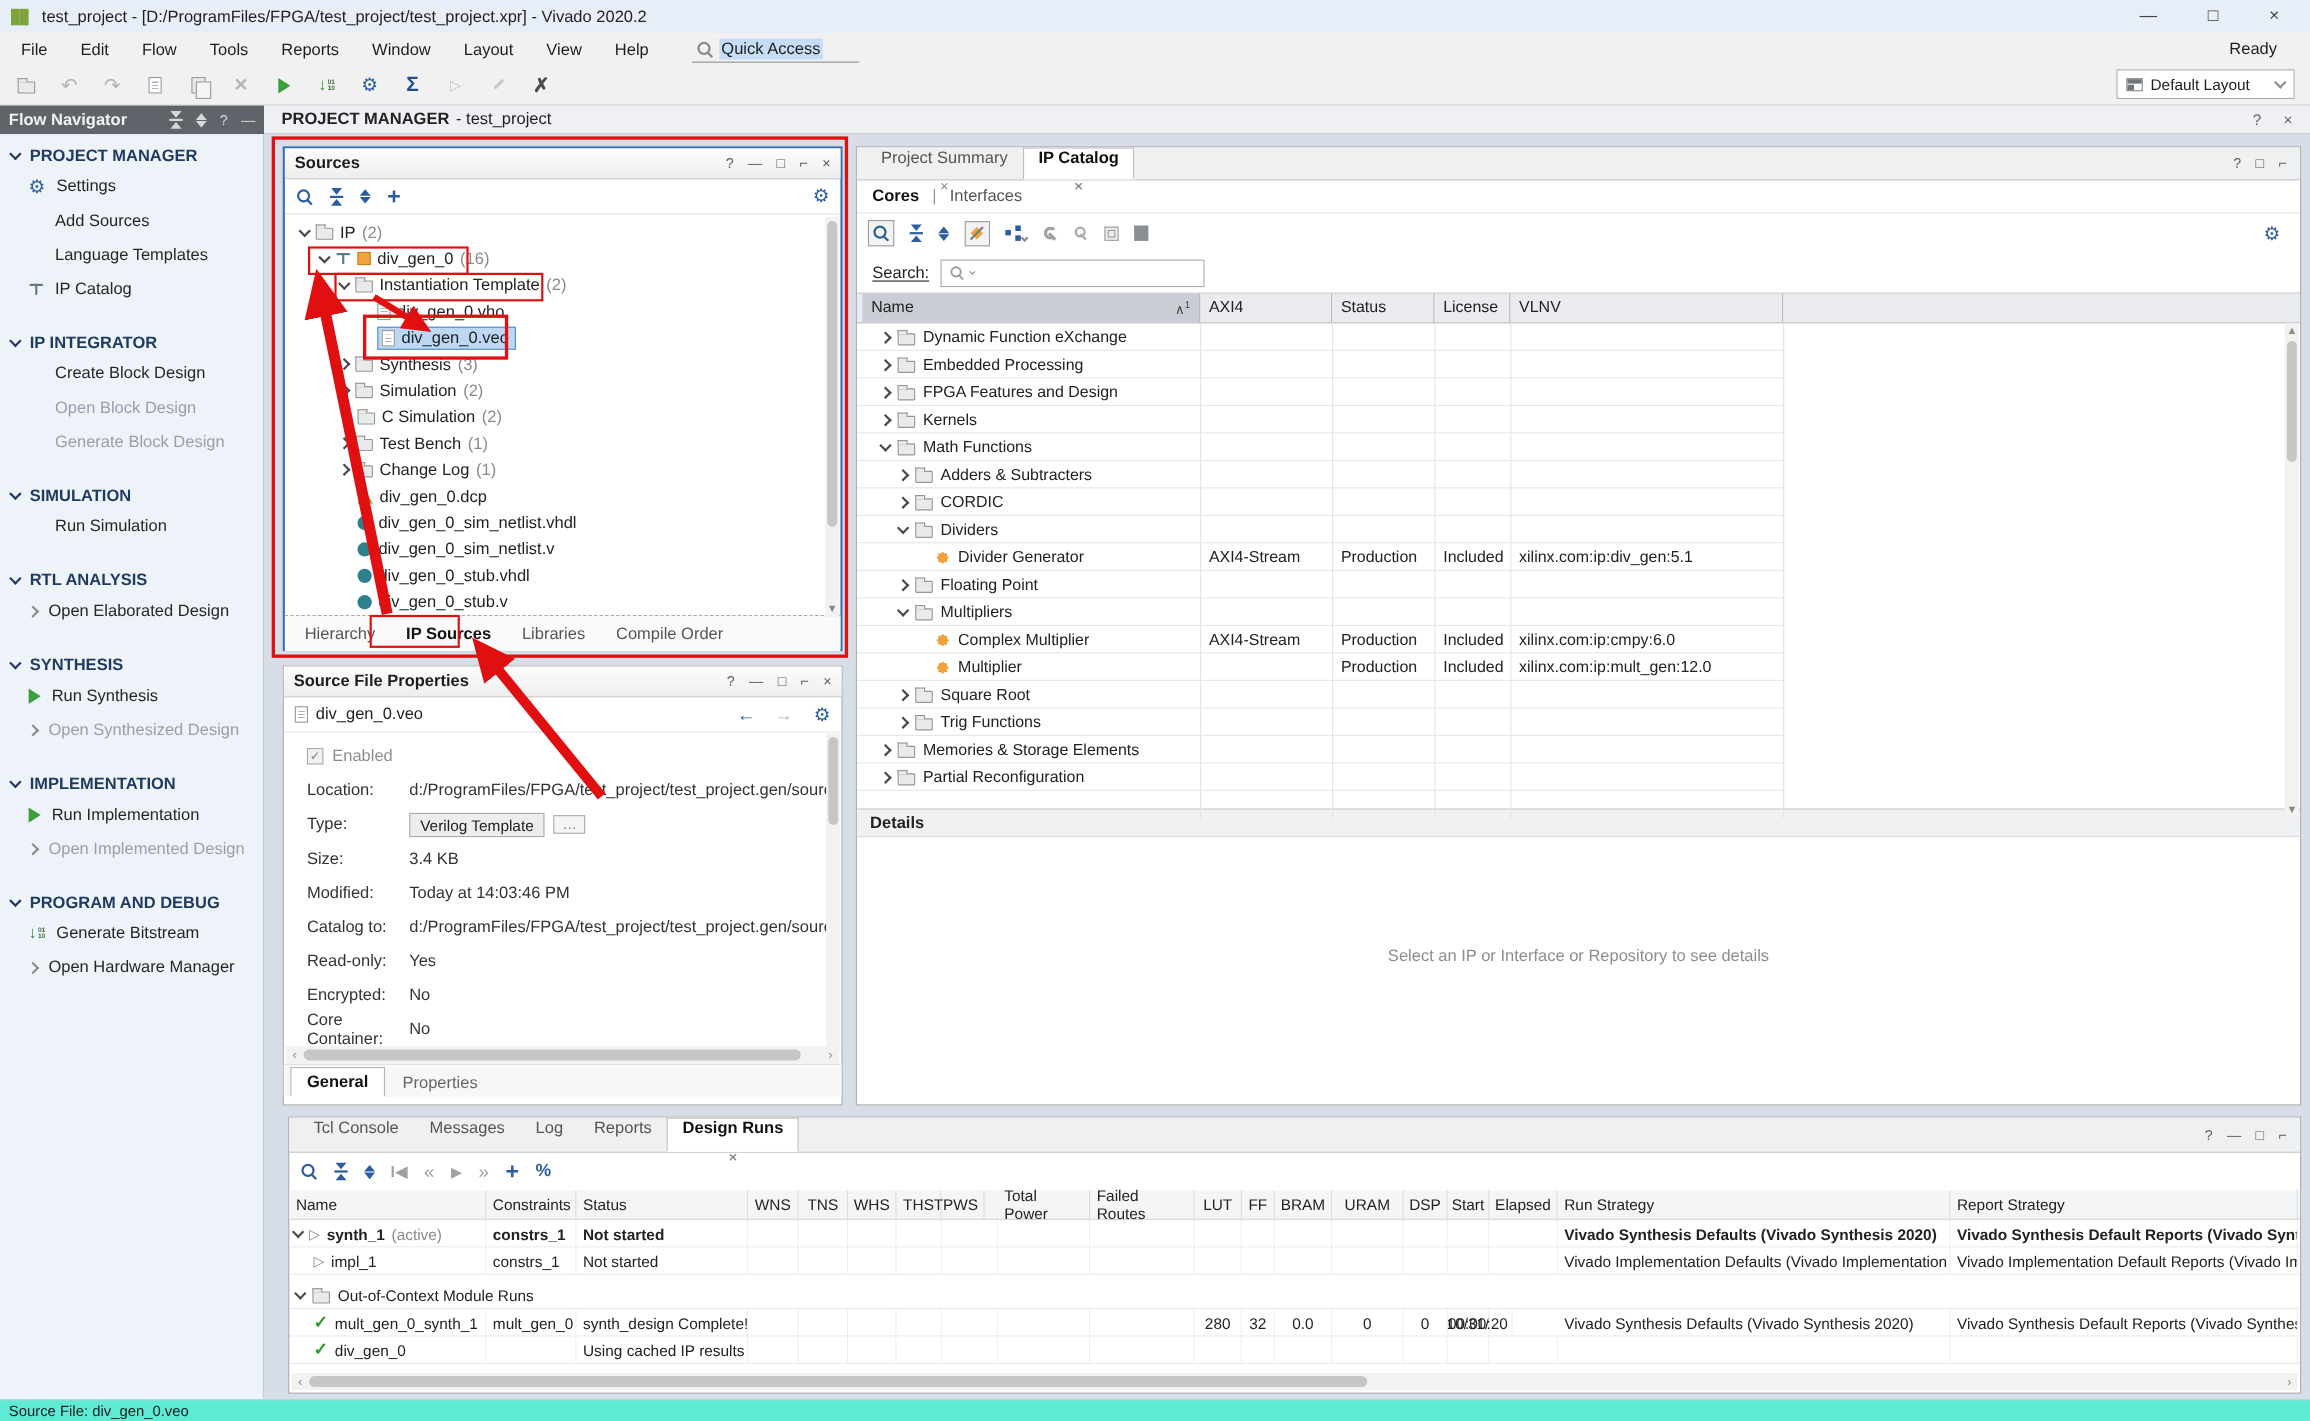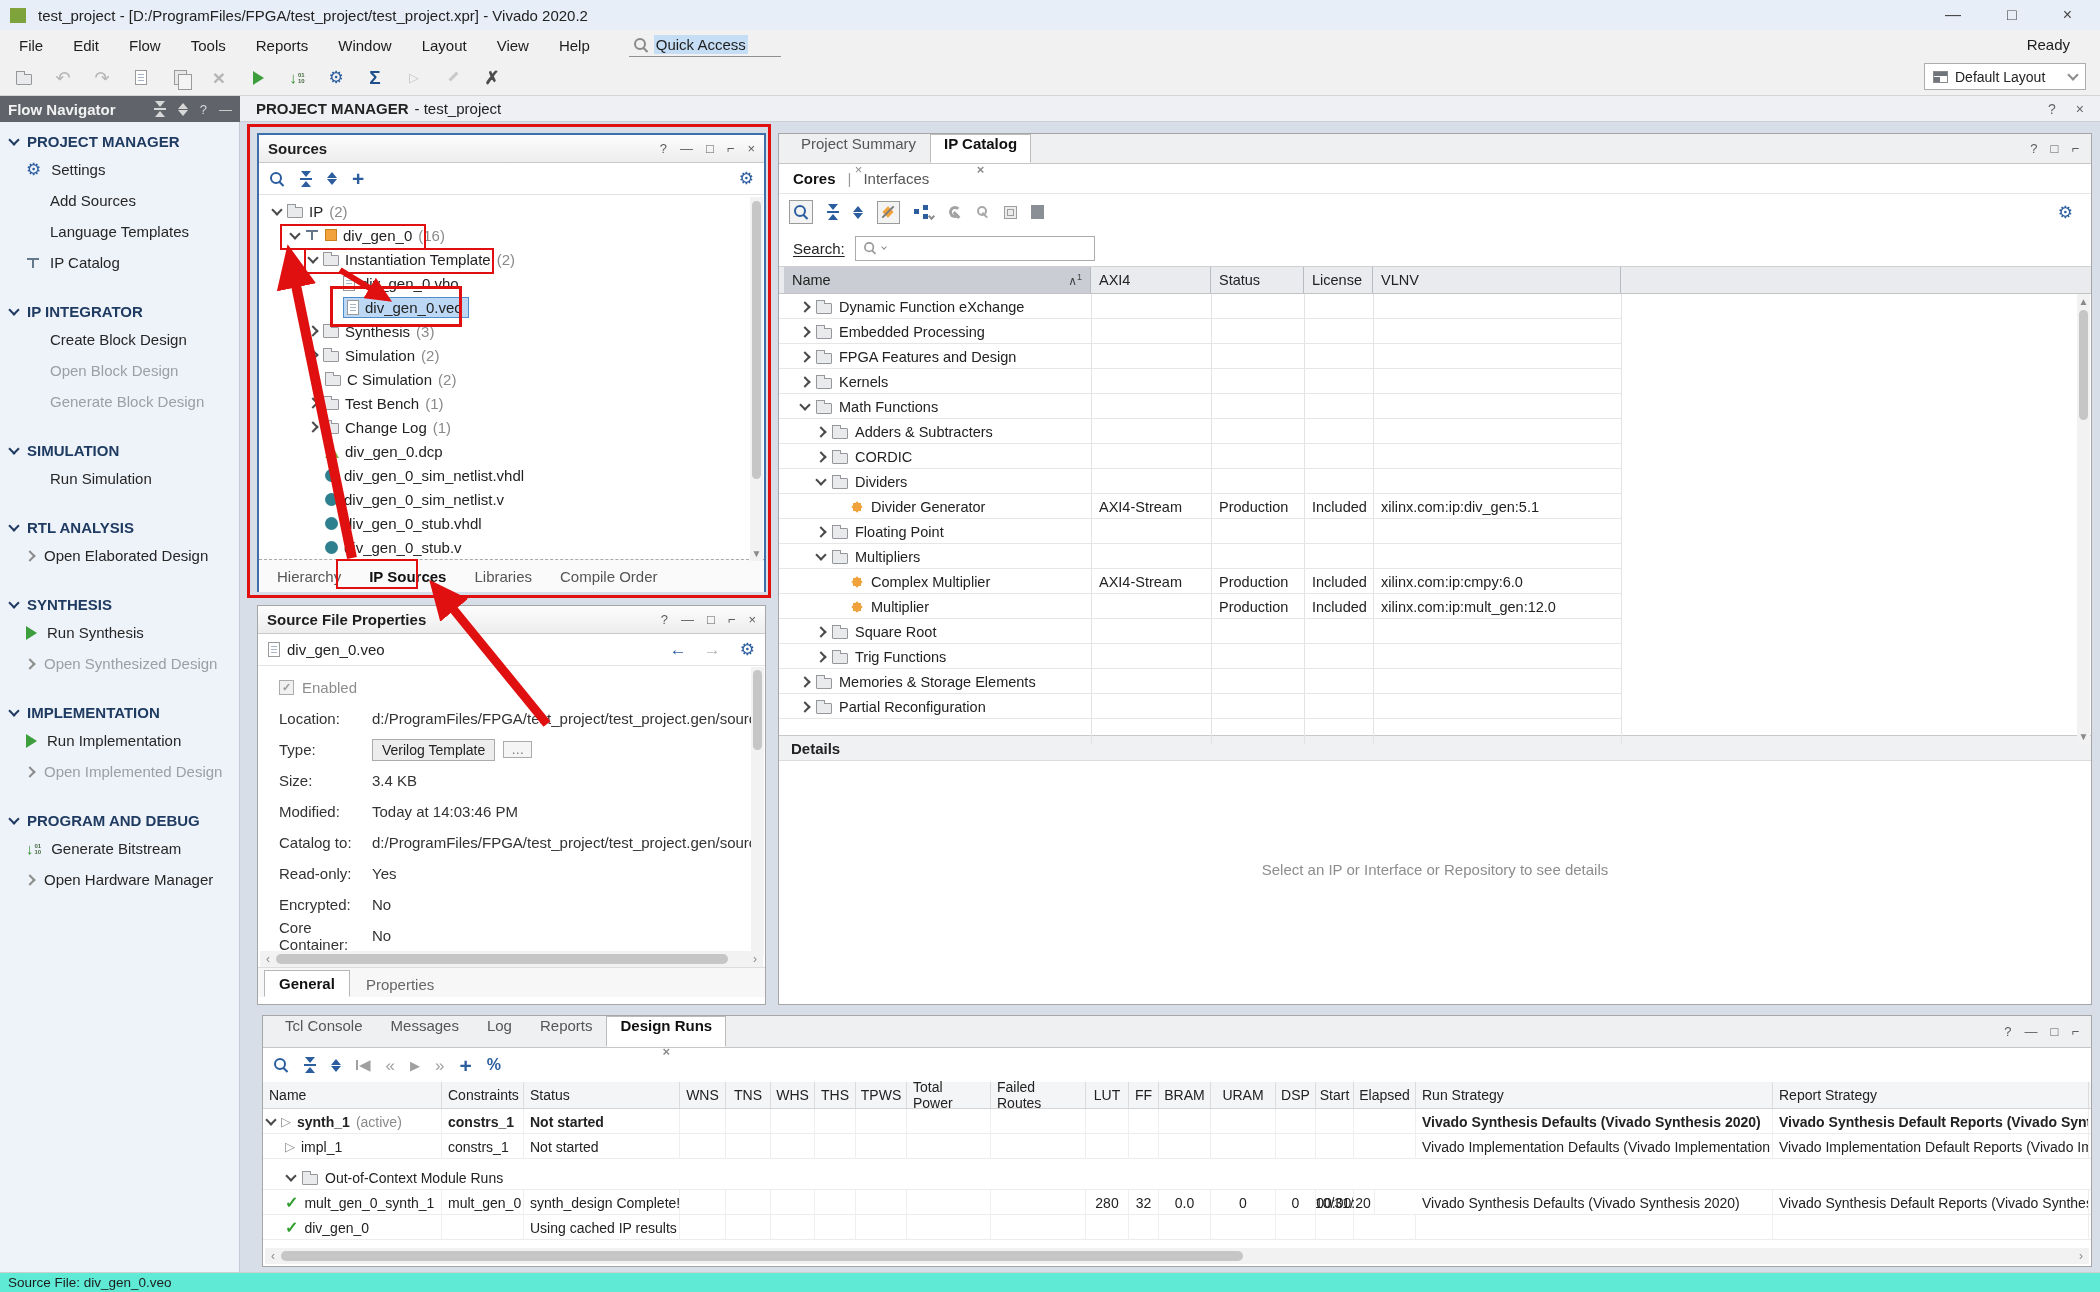--- a/index.html
+++ b/index.html
@@ -859,21 +859,21 @@
     <span class="glyph" style="color:#2c5d9e;font-size:16px;font-weight:bold">%</span>
   </div>
   <div class="drs-header" id="drsheader">
       <span class="hcell" style="left: 0px; width: 179px;">Name</span>
       <span class="hcell" style="left: 179px; width: 82px;">Constraints</span>
       <span class="hcell" style="left: 261px; width: 156px;">Status</span>
       <span class="hcell center" style="left: 417px; width: 46px; justify-content: center;">WNS</span>
       <span class="hcell center" style="left: 463px; width: 45px; justify-content: center;">TNS</span>
       <span class="hcell center" style="left: 508px; width: 44px; justify-content: center;">WHS</span>
       <span class="hcell center" style="left: 552px; width: 41px; justify-content: center;">THS</span>
-      <span class="hcell center" style="left: 593px; width: 51px; justify-content: center;">TPWS</span>
+      <span class="hcell center" style="left: 581px; width: 51px; justify-content: center;">TPWS</span>
       <span class="hcell center" style="left: 644px; width: 84px; justify-content: center;">Total Power</span>
       <span class="hcell center" style="left: 728px; width: 95px; justify-content: center;">Failed Routes</span>
       <span class="hcell center" style="left: 823px; width: 43px; justify-content: center;">LUT</span>
       <span class="hcell center" style="left: 866px; width: 30px; justify-content: center;">FF</span>
       <span class="hcell center" style="left: 896px; width: 52px; justify-content: center;">BRAM</span>
       <span class="hcell center" style="left: 948px; width: 65px; justify-content: center;">URAM</span>
       <span class="hcell center" style="left: 1013px; width: 40px; justify-content: center;">DSP</span>
       <span class="hcell center" style="left: 1053px; width: 38px; justify-content: center;">Start</span>
       <span class="hcell center" style="left: 1091px; width: 62px; justify-content: center;">Elapsed</span>
       <span class="hcell" style="left: 1153px; width: 357px;">Run Strategy</span>
@@ -925,21 +925,21 @@
         <span class="dcell center" style="left: 896px; width: 52px;"></span>
         <span class="dcell center" style="left: 948px; width: 65px;"></span>
         <span class="dcell center" style="left: 1013px; width: 40px;"></span>
         <span class="dcell center" style="left: 1053px; width: 38px;"></span>
         <span class="dcell center" style="left: 1091px; width: 62px;"></span>
         <span class="dcell" style="left: 1153px; width: 357px;">Vivado Implementation Defaults (Vivado Implementation 2020)</span>
         <span class="dcell" style="left: 1510px; width: 316px;">Vivado Implementation Default Reports (Vivado Impleme</span>
       </div>
       <div style="height: 6px; border-bottom: none;"></div>
       <div class="drow">
-        <span class="flex" style="gap: 7px; padding-left: 24px; height: 25px;">
+        <span class="flex" style="gap: 7px; padding-left: 6px; height: 25px;">
           <span class="chev down"></span>
           <span class="ic-folder"></span>
           <span>Out-of-Context Module Runs</span>
         </span>
       </div>
       <div class="drow">
         <span class="dcell namecell" style="left: 0px; width: 179px; padding-left: 22px;">
           <span class="glyph" style="color: rgb(47, 158, 47); font-size: 16px; font-weight: bold;">✓</span>
           <span>mult_gen_0_synth_1</span>
         </span>

